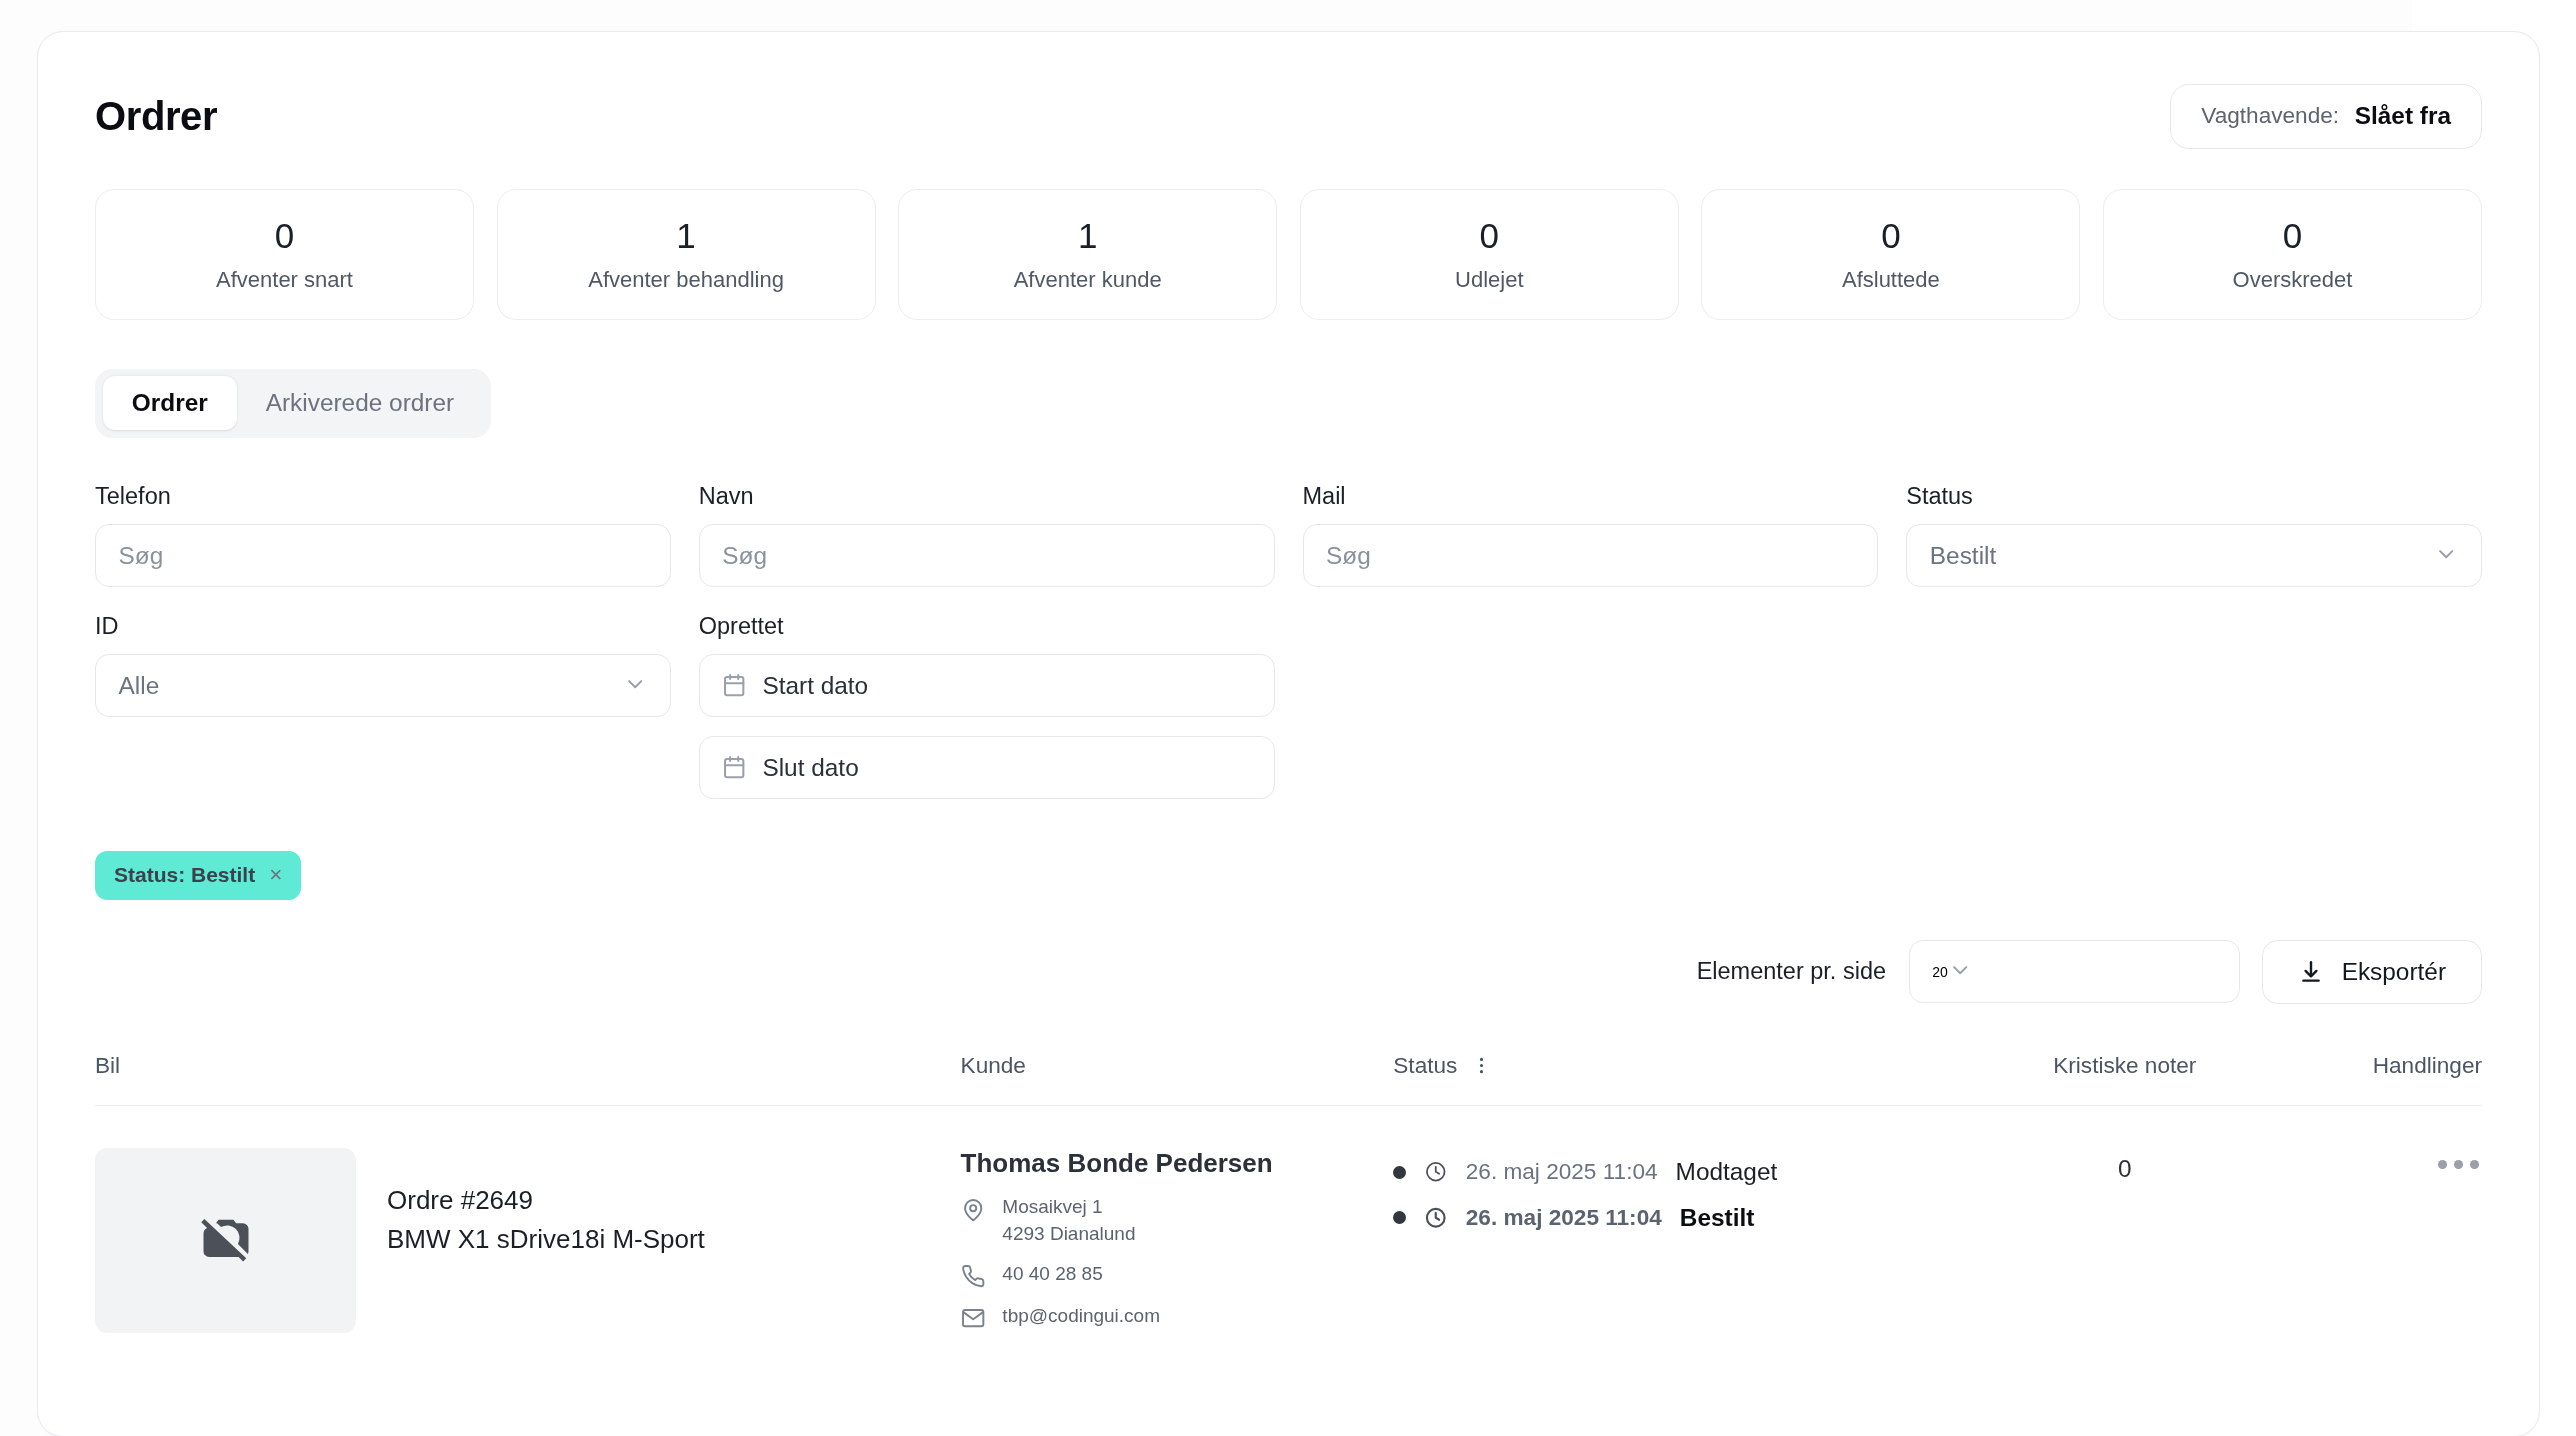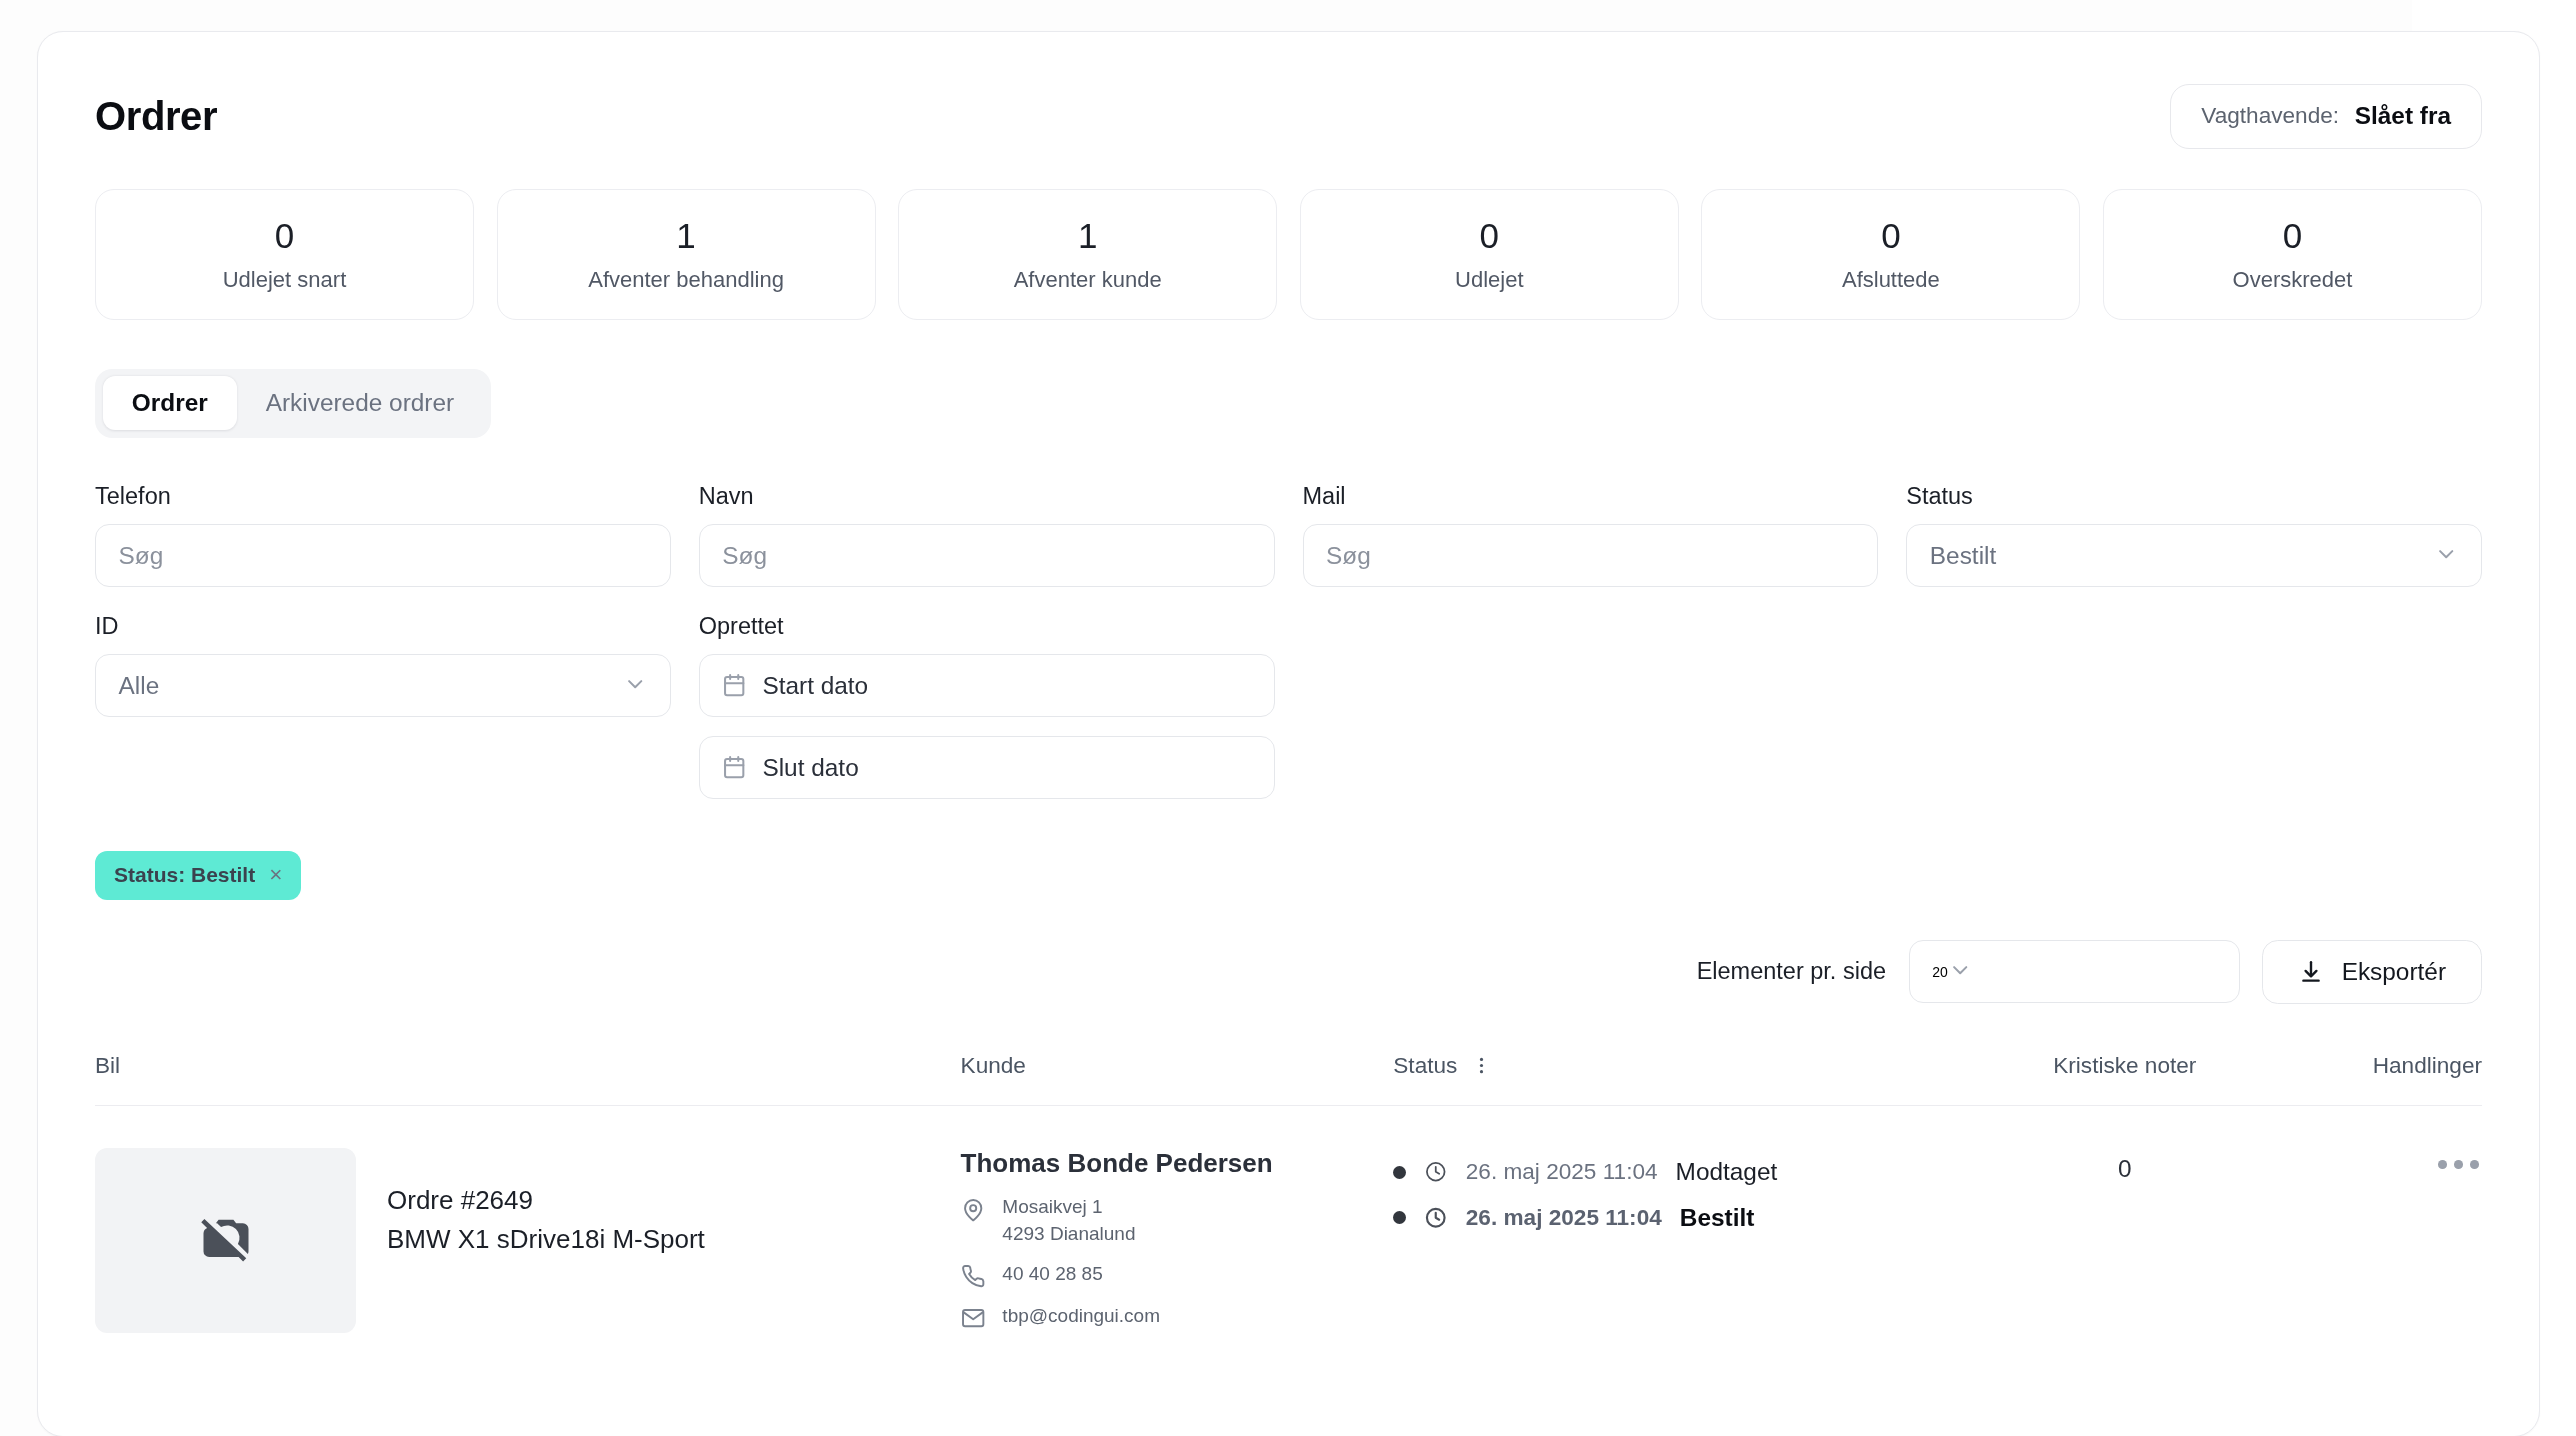--- a/index.html
+++ b/index.html
@@ -173,21 +173,21 @@
       <div class="duty-pill">
         <span class="duty-label">Vagthavende:</span>
         <span class="duty-value">Slået fra</span>
       </div>
     </div>
 
     
     <div class="stats">
       <div class="stat">
         <div class="stat-value">0</div>
-        <div class="stat-label">Udlejet snart</div>
+        <div class="stat-label">Afventer snart</div>
       </div>
       <div class="stat">
         <div class="stat-value">1</div>
         <div class="stat-label">Afventer behandling</div>
       </div>
       <div class="stat">
         <div class="stat-value">1</div>
         <div class="stat-label">Afventer kunde</div>
       </div>
       <div class="stat">

